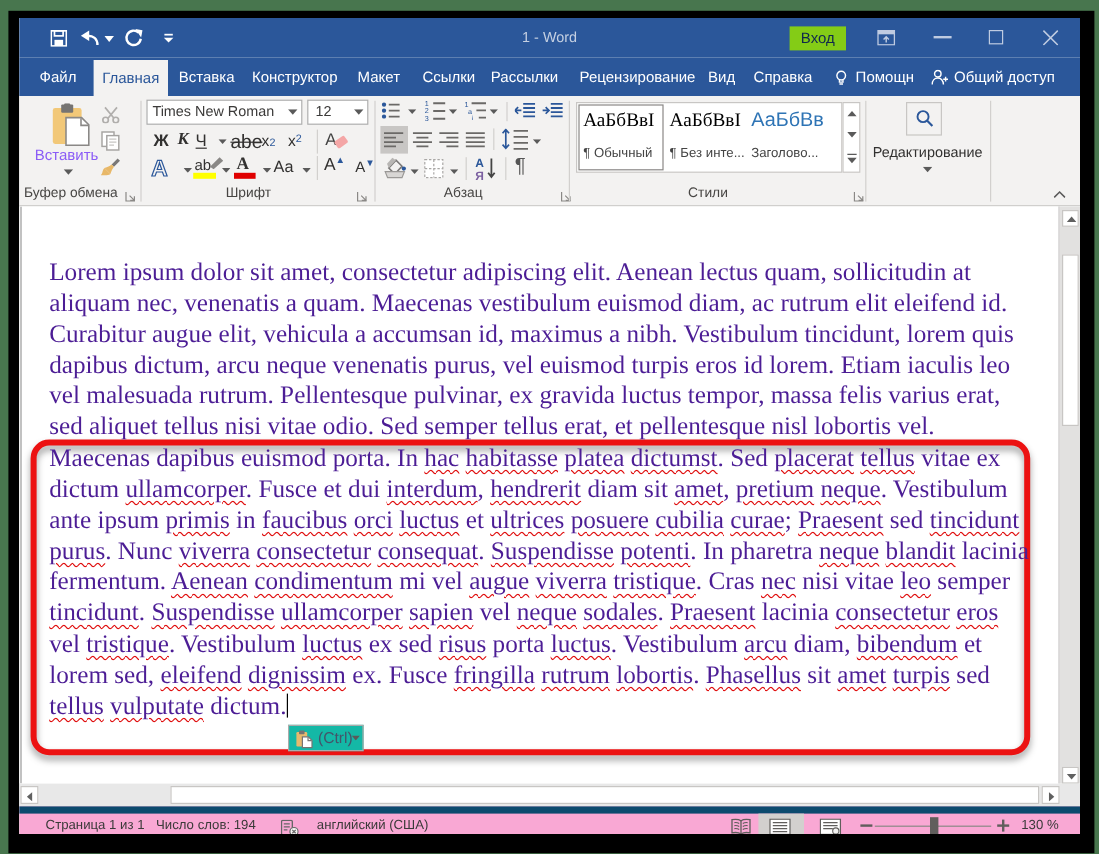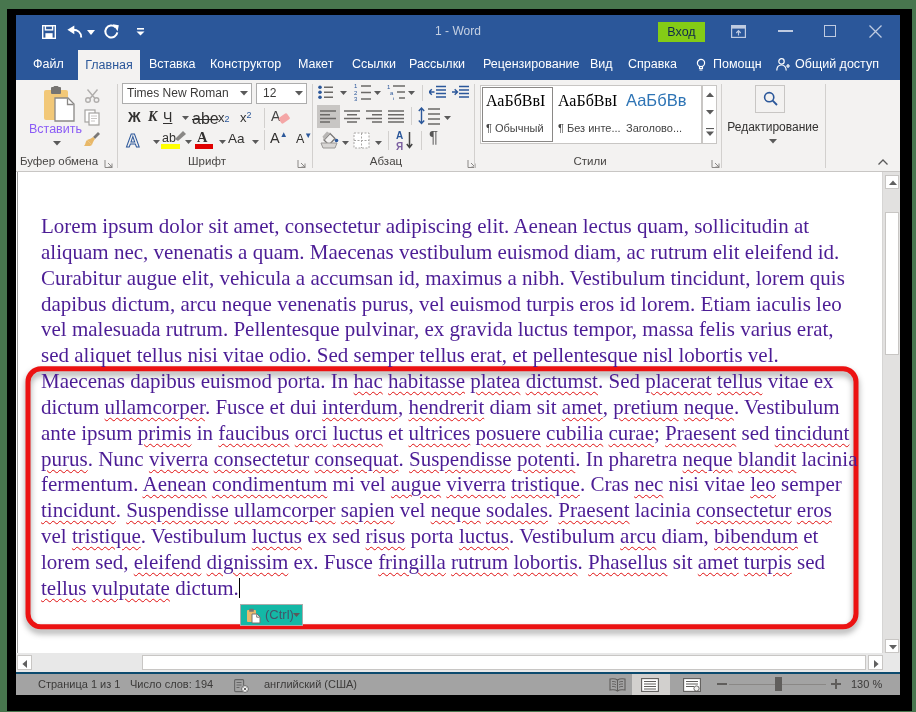--- a/index.html
+++ b/index.html
@@ -23,21 +23,21 @@
   .combo { position:absolute; background:#fff; border:1px solid #adadad; font-size:12px; color:#3b3a39; }
 
   
   #doc { position:absolute; left:0; top:157px; width:884px; height:481px; background:#fff; overflow:hidden; }
   #doctext { position:absolute; left:25px; top:42px; width:812px; font-family:"Liberation Serif", serif; font-size:21px; line-height:25.85px; color:#4c1d95; white-space:nowrap; }
   .sq { text-decoration:underline; text-decoration-style:wavy; text-decoration-color:#e01010; text-decoration-thickness:1px; text-underline-offset:3px; }
 
   
   #vscroll { position:absolute; right:0; top:157px; width:18px; height:481px; background:#e2e1e0; border-left:1px solid #d6d5d4; }
   #hscroll { position:absolute; left:0; top:638px; width:884px; height:19px; background:#e8e8e8; }
-  #statusbar { position:absolute; left:0; top:657px; width:884px; height:23px; background:#a3a3a3; border-top:2px solid #0c4a6e; font-size:11px; color:#3b3a39; }
+  #statusbar { position:absolute; left:0; top:657px; width:884px; height:23px; background:#f9a8d4; border-top:6px solid #0c4a6e; font-size:11px; color:#3b3a39; }
   .sbtxt { position:absolute; top:4px; }
   #pastebtn { position:absolute; left:224px; top:432px; width:63px; height:22px; background:#14b8a6; border:1px solid #ababab; }
   #cursor { display:inline-block; width:1px; height:20px; background:#000; vertical-align:-3px; }
 </style>
 </head>
 <body>
 <div id="frame"></div>
 <div id="win">
   <div id="titlebar">
     <svg class="abs" style="left:26px;top:10px" width="14" height="14" viewBox="0 0 14 14">

